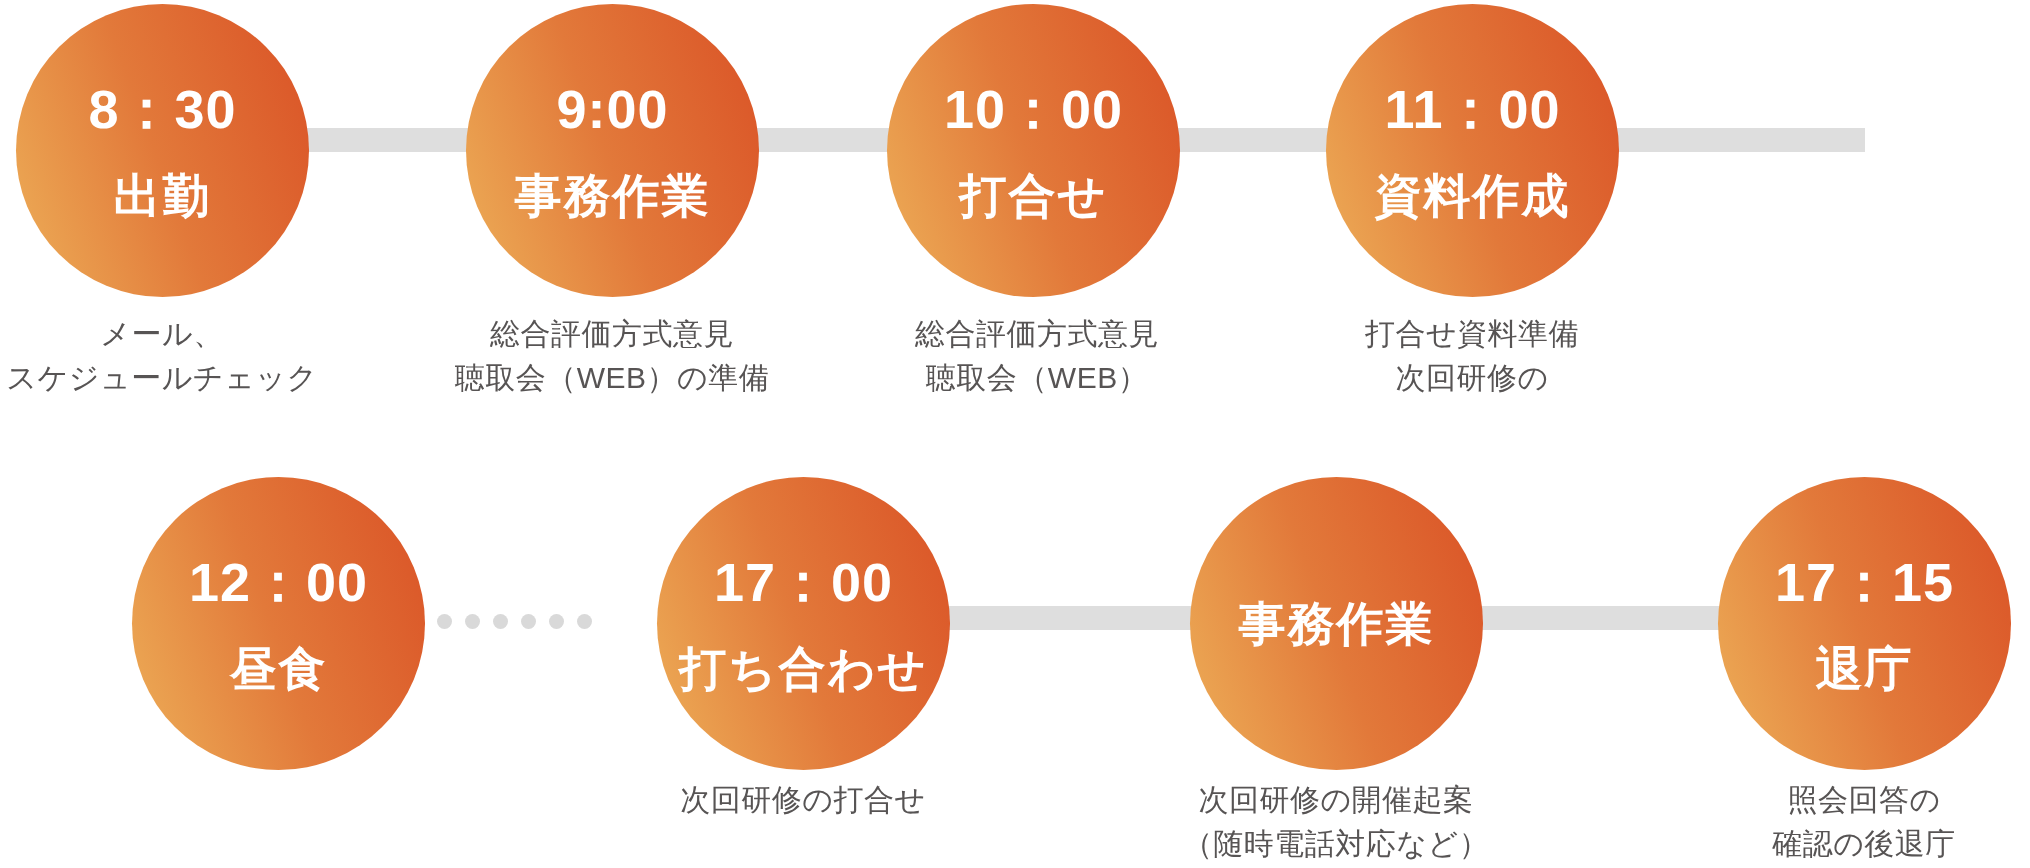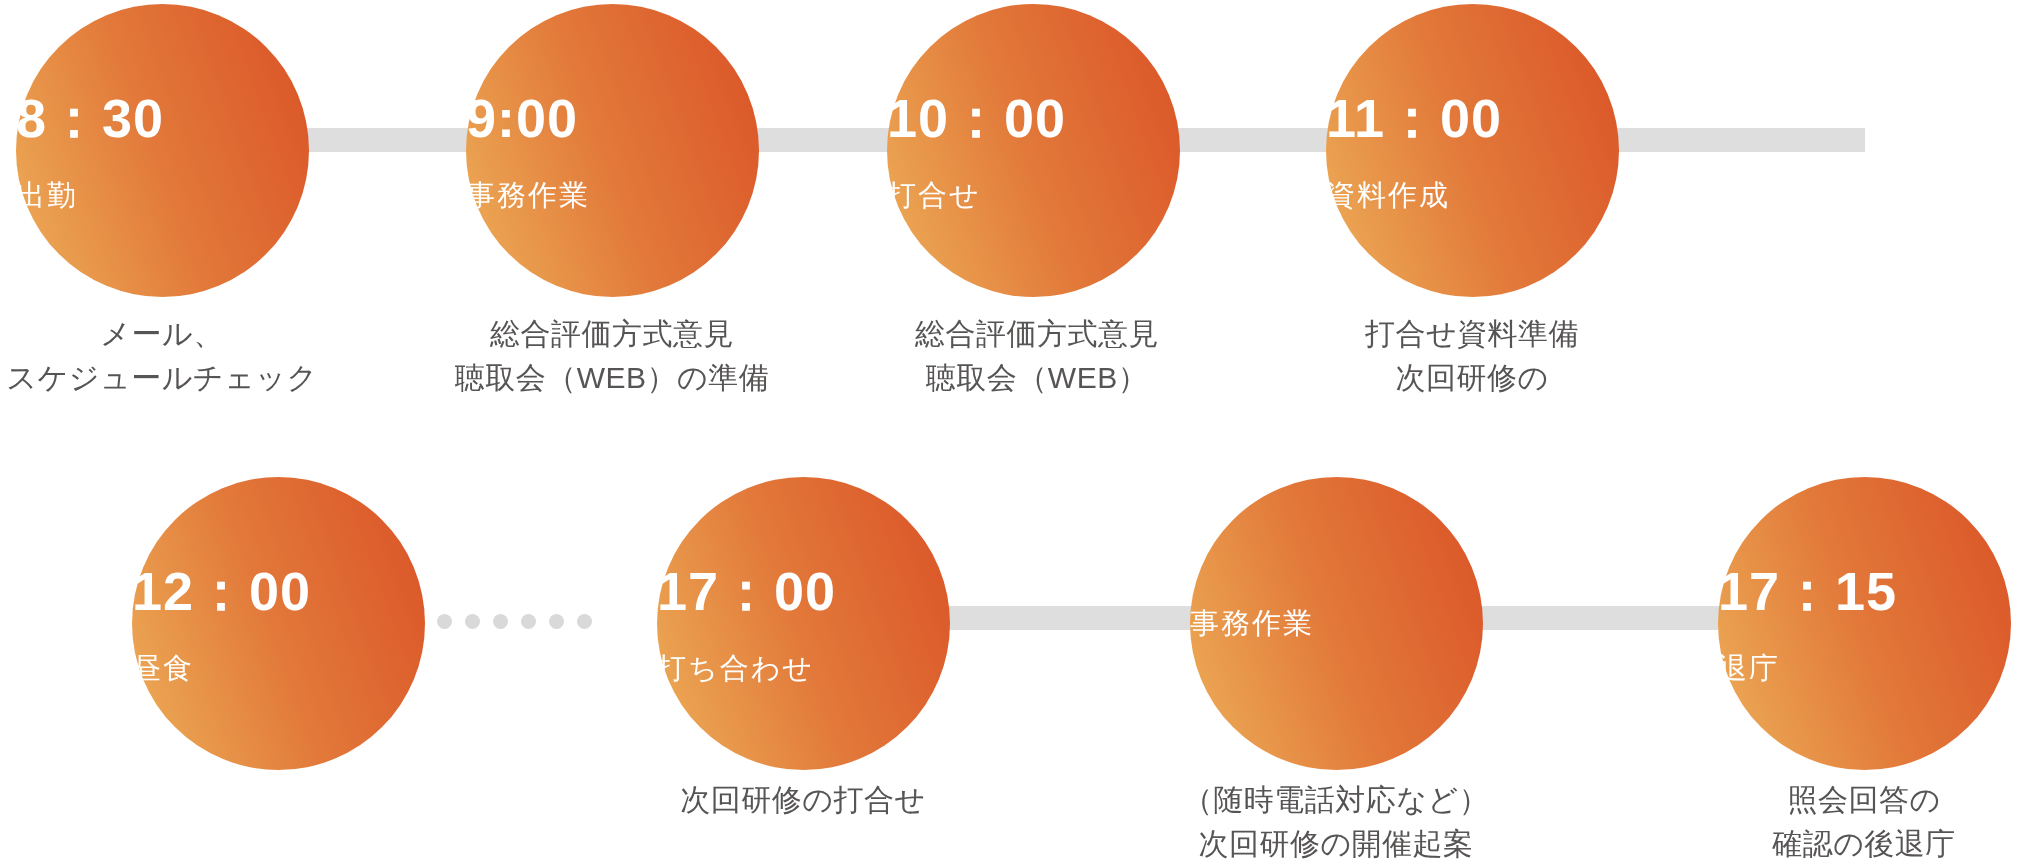--- a/index.html
+++ b/index.html
@@ -41,37 +41,37 @@
   }
   
   .circle {
     position: absolute;
     width: 293px;
     height: 293px;
     border-radius: 50%;
     background: linear-gradient(70deg, #edaf58 0%, #e2793a 48%, #da5226 100%);
     display: flex;
     flex-direction: column;
-    align-items: flex-start;
+    align-items: center;
     justify-content: center;
     gap: 36px;
     z-index: 2;
   }
   .circle .time {
     color: #ffffff;
     font-size: 54px;
     font-weight: 700;
     line-height: 1;
     letter-spacing: 1px;
     white-space: nowrap;
   }
   .circle .label {
     color: #ffffff;
-    font-size: 29px;
-    font-weight: 400;
+    font-size: 47px;
+    font-weight: 700;
     line-height: 1;
     letter-spacing: 2px;
     white-space: nowrap;
   }
   .n1 { left: 16px;   top: 4px; }
   .n2 { left: 466px;  top: 4px; }
   .n3 { left: 887px;  top: 4px; }
   .n4 { left: 1326px; top: 4px; }
   .n5 { left: 132px;  top: 477px; }
   .n6 { left: 657px;  top: 477px; }
@@ -161,21 +161,21 @@
     <span class="capline">聴取会（WEB）</span>
   </div>
   <div class="caption cap4">
     <span class="capline">打合せ資料準備</span>
     <span class="capline">次回研修の</span>
   </div>
   <div class="caption cap6">
     <span class="capline">次回研修の打合せ</span>
   </div>
   <div class="caption cap7">
+    <span class="capline">次回研修の開催起案</span>
     <span class="capline">（随時電話対応など）</span>
-    <span class="capline">次回研修の開催起案</span>
   </div>
   <div class="caption cap8">
     <span class="capline">照会回答の</span>
     <span class="capline">確認の後退庁</span>
   </div>
 
 </div>
 
 </body></html>

